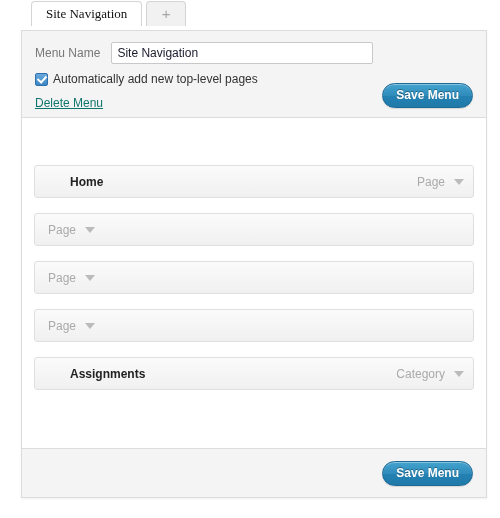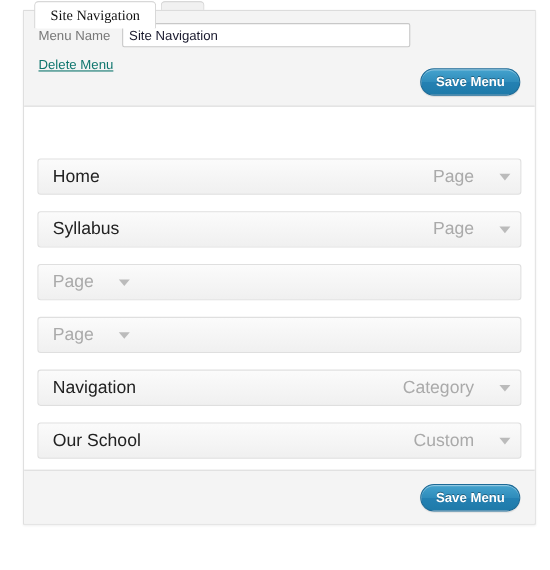--- a/index.html
+++ b/index.html
@@ -53,21 +53,21 @@
     color: #a6a6a6;
     font-family: "Liberation Sans", sans-serif;
     font-size: 15px;
     z-index: 1;
   }
 
   
   .panel {
     position: absolute;
     left: 21px;
-    top: 9px;
+    top: 30px;
     width: 466px;
     height: 468px;
     box-sizing: border-box;
     border: 1px solid #dcdcdc;
     background: #ffffff;
     box-shadow: 0 1px 2px rgba(0,0,0,0.06);
     z-index: 2;
   }
 
   
@@ -184,29 +184,30 @@
     margin-bottom: 15px;
     border: 1px solid #dfdfdf;
     border-radius: 3px;
     background: linear-gradient(180deg, #fbfbfb 0%, #f0f0f0 100%);
     display: flex;
     align-items: center;
     padding: 0 9px 0 13px;
     cursor: pointer;
   }
   .row-title {
-    font-size: 16px;
-    font-weight: normal;
+    font-size: 12px;
+    font-weight: bold;
     color: #222222;
     flex: 1 1 auto;
+    margin-left: 22px;
   }
   .row-type {
-    font-size: 16px;
+    font-size: 12px;
     color: #aaaaaa;
-    margin-right: 23px;
+    margin-right: 9px;
   }
   .row-caret {
     width: 0;
     height: 0;
     border-left: 5px solid transparent;
     border-right: 5px solid transparent;
     border-top: 6px solid #bbbbbb;
     flex: none;
   }
 
@@ -236,61 +237,59 @@
 
 <div class="panel">
 
   <div class="panel-header">
 
     <div class="name-row">
       <span class="name-label">Menu Name</span>
       <input class="name-input" type="text" value="Site Navigation" placeholder="Enter menu name here" style="">
     </div>
 
+    <div class="check-row">
+      <span class="checkbox"></span>
+      <span class="check-label">Automatically add new top-level pages</span>
+    </div>
 
     <span class="delete-link">Delete Menu</span>
 
     <span class="btn-primary btn-save-top">Save Menu</span>
   </div>
 
   <div class="panel-body">
 
     <div class="menu-row">
       <span class="row-title">Home</span>
       <span class="row-type">Page</span>
       <span class="row-caret"></span>
     </div>
 
     <div class="menu-row">
-      <span class="row-title">Syllabus</span>
-      <span class="row-type">Page</span>
-      <span class="row-caret"></span>
-    </div>
-
-    <div class="menu-row">
-      <span class="row-type">Page</span>
-      <span class="row-caret"></span>
-    </div>
-
-    <div class="menu-row">
-      <span class="row-type">Page</span>
-      <span class="row-caret"></span>
-    </div>
-
-    <div class="menu-row">
-      <span class="row-title">Navigation</span>
+      <span class="row-type">Page</span>
+      <span class="row-caret"></span>
+    </div>
+
+    <div class="menu-row">
+      <span class="row-type">Page</span>
+      <span class="row-caret"></span>
+    </div>
+
+    <div class="menu-row">
+      <span class="row-type">Page</span>
+      <span class="row-caret"></span>
+    </div>
+
+    <div class="menu-row">
+      <span class="row-title">Assignments</span>
       <span class="row-type">Category</span>
       <span class="row-caret"></span>
     </div>
 
-    <div class="menu-row">
-      <span class="row-title">Our School</span>
-      <span class="row-type">Custom</span>
-      <span class="row-caret"></span>
-    </div>
 
   </div>
 
   <div class="panel-footer">
     <span class="btn-primary">Save Menu</span>
   </div>
 
 </div>
 
 </body></html>

